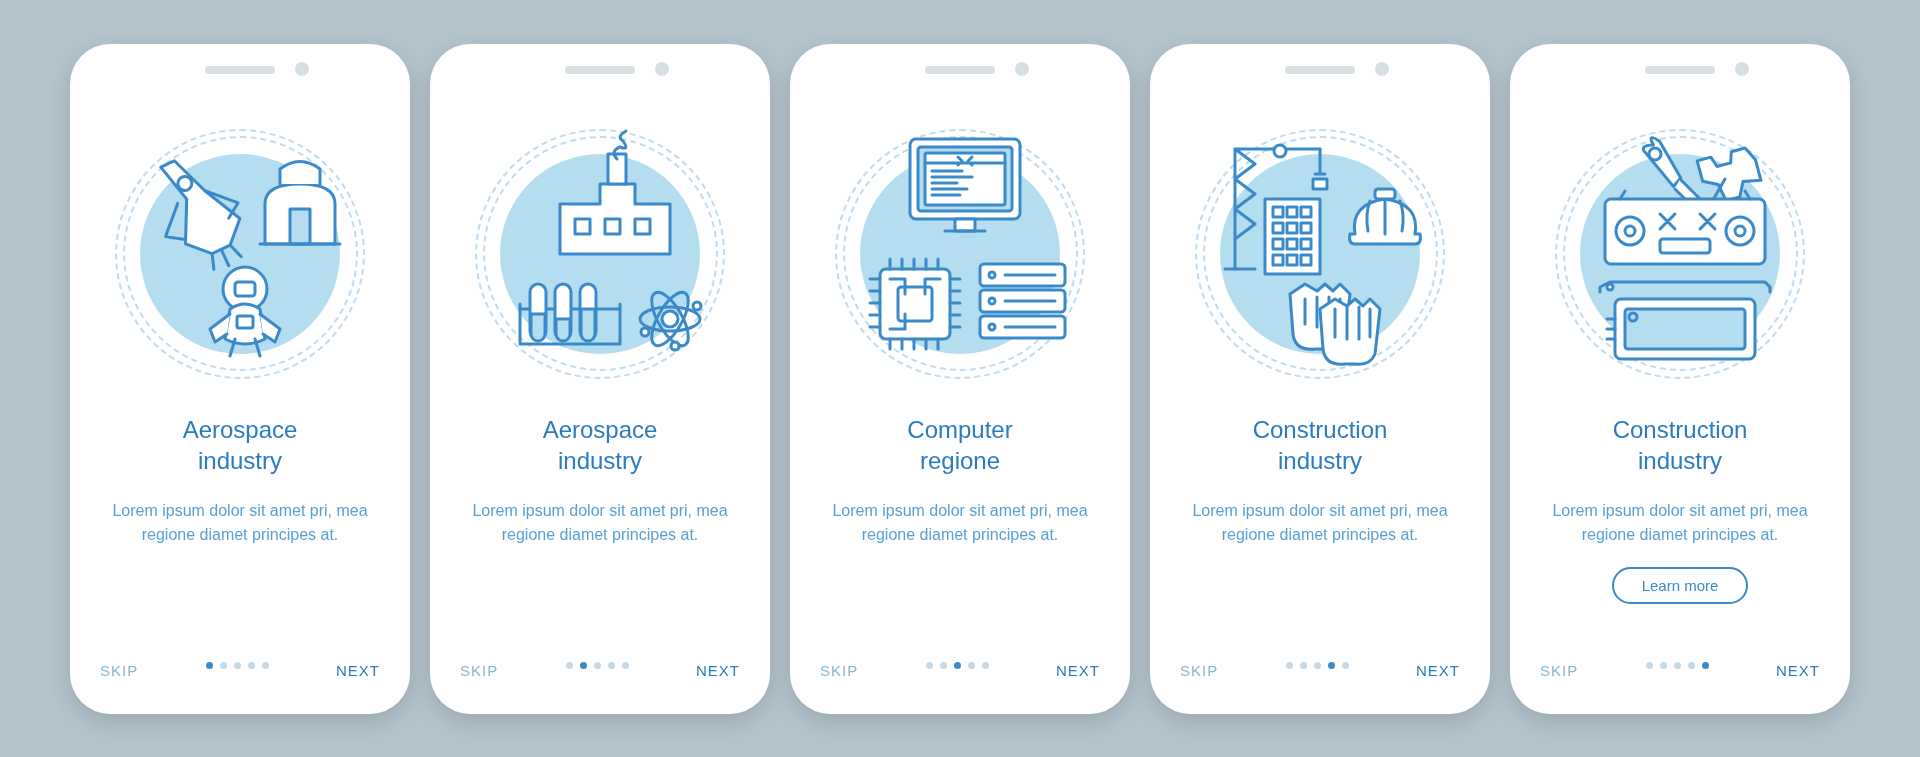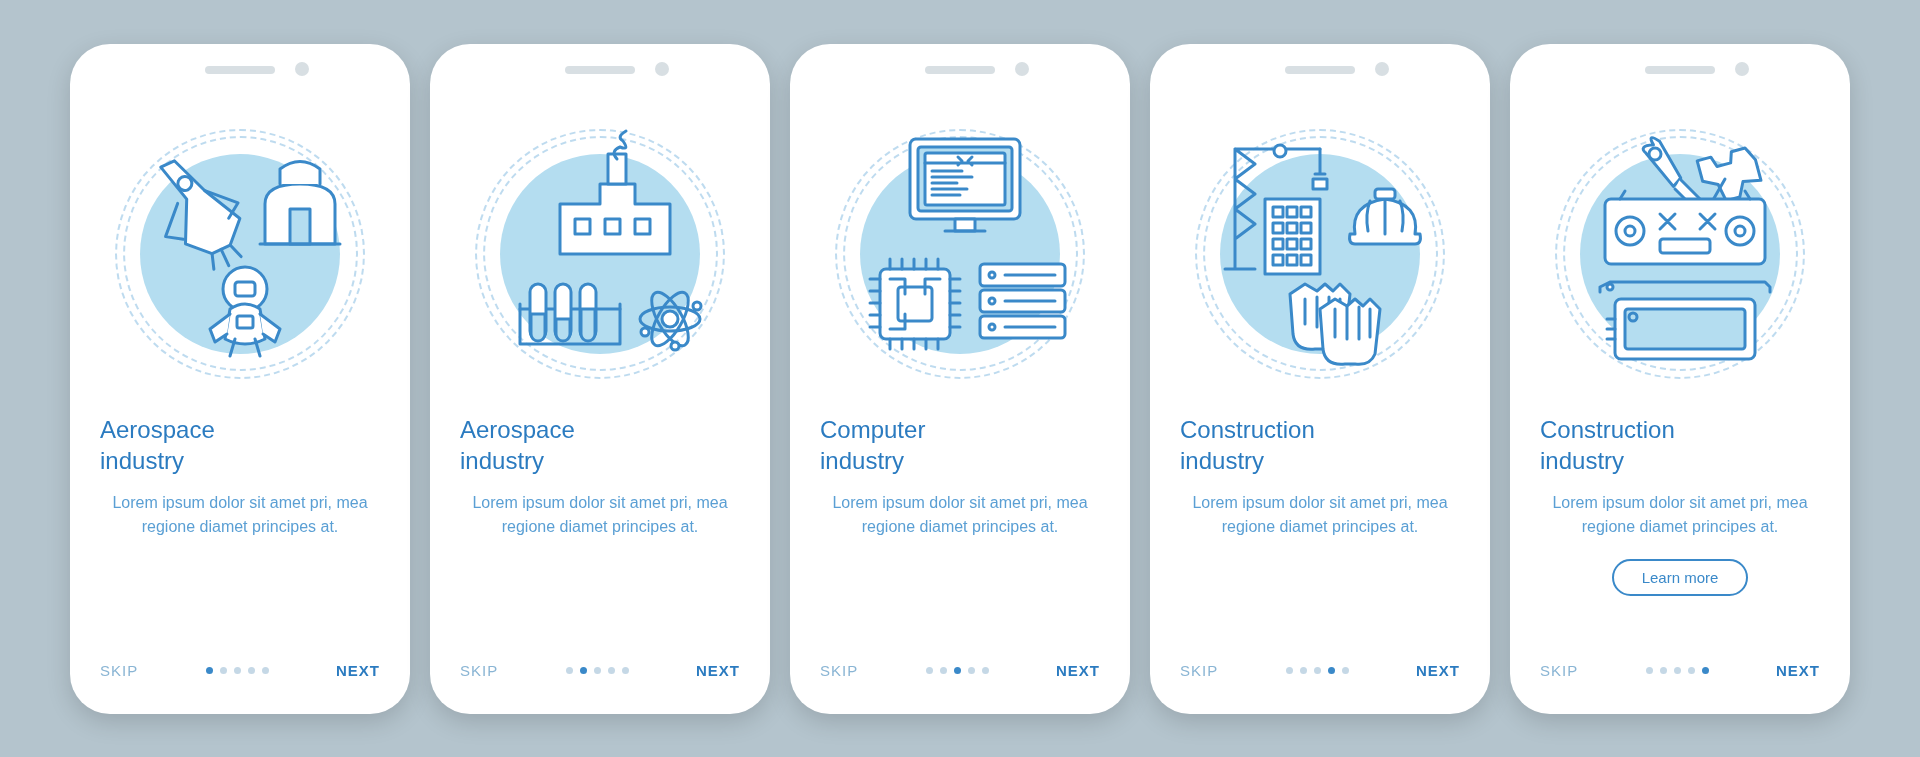--- a/index.html
+++ b/index.html
@@ -6,26 +6,26 @@
 body{background:#b4c4cd;display:flex;align-items:center;justify-content:center;min-height:757px;font-family:Arial,sans-serif}
 .container{display:flex;gap:20px;padding:40px}
 .phone{width:340px;height:670px;background:#fff;border-radius:40px;box-shadow:0 8px 25px rgba(0,0,0,.15);position:relative;padding:60px 30px 40px}
 .phone::before{content:'';position:absolute;top:22px;left:50%;transform:translateX(-50%);width:70px;height:8px;background:#d8dfe3;border-radius:4px}
 .phone::after{content:'';position:absolute;top:18px;left:calc(50% + 55px);width:14px;height:14px;background:#d8dfe3;border-radius:50%}
 .illustration{width:260px;height:260px;margin:20px auto 30px;position:relative;display:flex;align-items:center;justify-content:center}
 .circle-bg{position:absolute;width:200px;height:200px;border-radius:50%;background:#b4ddf0;z-index:0}
 .arc-dash{position:absolute;width:250px;height:250px;border-radius:50%;border:2px dashed rgba(71,152,210,.35);z-index:0}
 .arc-dash.a2{width:235px;height:235px;border-width:2px}
 .ico{position:relative;z-index:1;width:260px;height:260px}
-.title{font-size:24px;color:#2b7bc0;line-height:1.3;margin-bottom:15px;font-weight:400}
+.title{font-size:24px;color:#2b7bc0;text-align:center;line-height:1.3;margin-bottom:23px;font-weight:400}
 .desc{font-size:16px;color:#5a9fd4;text-align:center;line-height:1.5;padding:0 10px;margin-bottom:20px}
 .learn{display:block;margin:0 auto 31px;padding:8px 28px;border:2px solid #3a89c9;color:#3a89c9;background:none;border-radius:20px;font-size:15px;cursor:pointer}
-.nav{position:absolute;bottom:35px;left:30px;right:30px;display:flex;align-items:center;justify-content:space-between}
+.nav{position:absolute;bottom:35px;left:30px;right:30px;display:flex;justify-content:space-between}
 .skip{color:#8ab5d4;font-size:15px;letter-spacing:1px;cursor:pointer}
-.next{color:#2b7bc0;font-size:15px;letter-spacing:1px;font-weight:700;cursor:pointer}
+.next{color:#2b7bc0;font-size:15px;letter-spacing:1px;font-weight:400;cursor:pointer}
 .dots{display:flex;gap:7px}
 .dot{width:7px;height:7px;border-radius:50%;background:#c5d8e6}
 .dot.active{background:#3a89c9}
 svg{stroke:#3a89c9;stroke-width:3;fill:none;stroke-linecap:round;stroke-linejoin:round}
 .fw{fill:#fff}
 .fb{fill:#b4ddf0}
 </style>
 </head>
 <body>
 
@@ -160,21 +160,21 @@
         <rect class="fw" x="0" y="26" width="85" height="22" rx="4"></rect>
             <circle cx="12" cy="37" r="3"></circle>
             <path d="M25 37 h50"></path>
         <rect class="fw" x="0" y="52" width="85" height="22" rx="4"></rect>
             <circle cx="12" cy="63" r="3"></circle>
             <path d="M25 63 h50"></path>
       </g>
     </svg>
   </div>
   <h2 class="title"><span style="white-space:pre-line">Computer
-industry</span></h2>
+regione</span></h2>
   <p class="desc">Lorem ipsum dolor sit amet pri, mea regione diamet principes at.</p>
   <div class="nav">
     <span class="skip">SKIP</span>
     <div class="dots">
           <span class="dot"></span>
           <span class="dot"></span>
           <span class="dot active"></span>
           <span class="dot"></span>
           <span class="dot"></span>
         </div>

